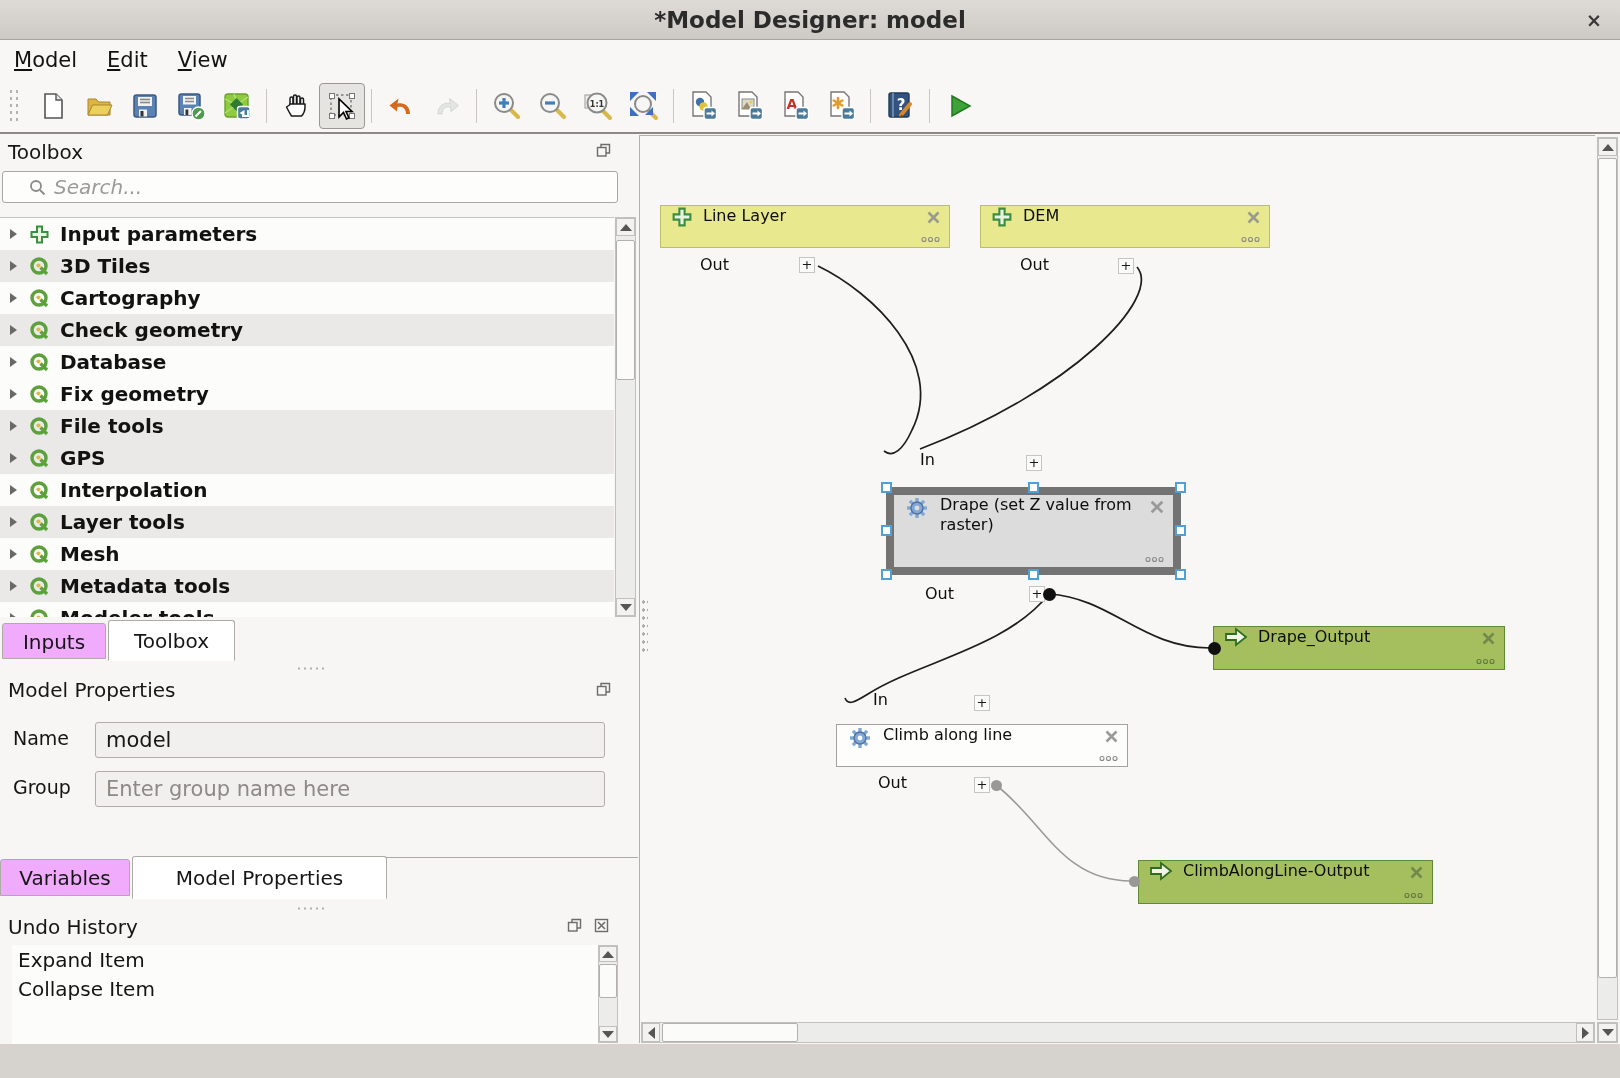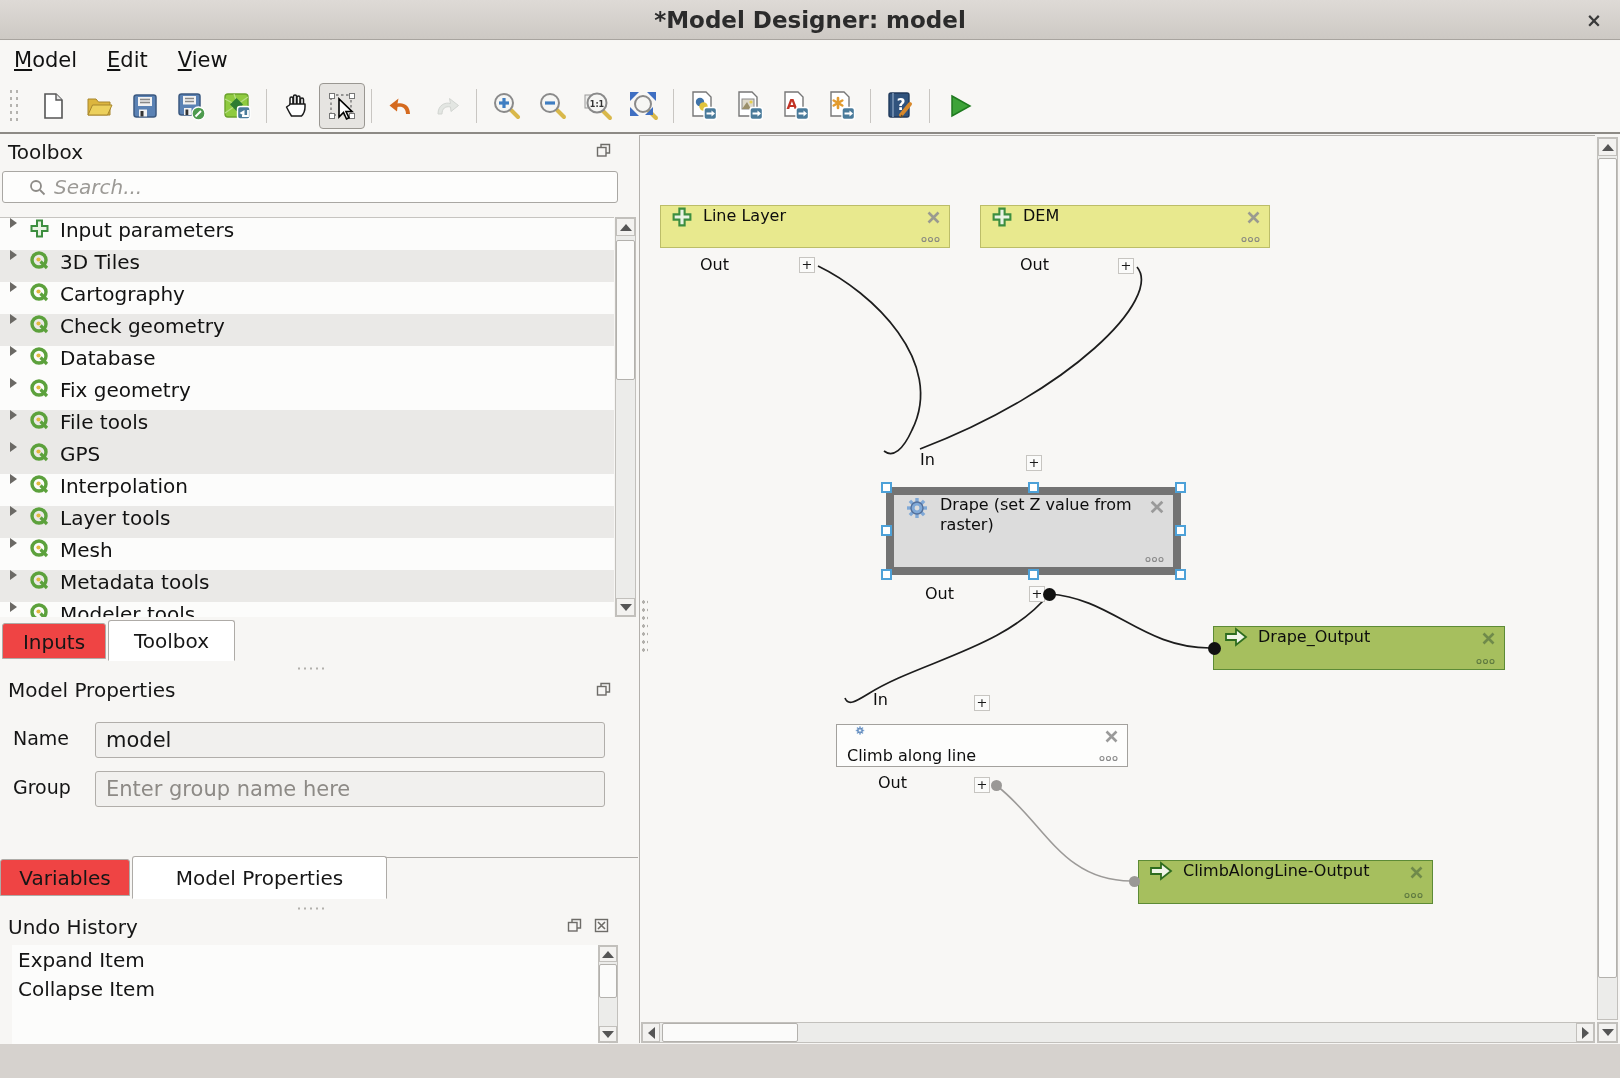--- a/index.html
+++ b/index.html
@@ -36,39 +36,39 @@
   .hicon { position:absolute; width:15px; height:15px; }
 
   .searchbox { position:absolute; left:2px; top:37px; width:616px; height:32px; background:#fdfdfc;
     border:1px solid #a9a7a3; border-radius:3px; display:flex; align-items:center; padding-left:26px; gap:8px; }
   .searchbox input { border:none; outline:none; background:transparent; font-size:20px; width:540px;
     font-family:"DejaVu Sans","Liberation Sans",sans-serif; color:#222; }
   .searchbox input::placeholder { font-style:italic; color:#9c9a96; }
 
   .tree { position:absolute; left:0; top:83px; width:614px; height:400px; background:#fcfcfb;
     border-top:1px solid #c6c4c0; overflow:hidden; }
-  .trow { height:32px; display:flex; align-items:flex-start; gap:10px; padding-left:10px; }
+  .trow { height:32px; display:flex; align-items:center; gap:10px; padding-left:10px;font-weight:bold; }
   .trow.alt { background:#eae9e7; }
   .caret { width:0; height:0; border-left:7px solid #6b6965; border-top:5px solid transparent; border-bottom:5px solid transparent; margin-right:2px; }
   .tlabel { font-size:20px; color:#121212; }
 
   
   .sb { position:absolute; background:#ececea; border:1px solid #c2c0bc; }
   .sb .arrow { position:absolute; left:0; width:100%; height:18px; background:#f3f2f0; border:1px solid #c2c0bc; display:flex; align-items:center; justify-content:center; }
   .sb .thumb { position:absolute; left:0; width:100%; background:#fbfbfa; border:1px solid #b3b1ad; border-radius:2px; }
   .tri-up { width:0; height:0; border-left:6px solid transparent; border-right:6px solid transparent; border-bottom:7px solid #555; }
   .tri-down { width:0; height:0; border-left:6px solid transparent; border-right:6px solid transparent; border-top:7px solid #555; }
   .tri-left { width:0; height:0; border-top:6px solid transparent; border-bottom:6px solid transparent; border-right:7px solid #555; }
   .tri-right { width:0; height:0; border-top:6px solid transparent; border-bottom:6px solid transparent; border-left:7px solid #555; }
   .sbh .arrow { top:0; height:100%; width:18px; }
   .sbh .thumb { top:0; height:100%; width:auto; }
 
   
   .tab { position:absolute; font-size:20px; color:#161616; text-align:center;
-    border:1px solid #aeaba7; background:#ef4444; border-radius:3px 3px 0 0; }
+    border:1px solid #aeaba7; background:#f0abfc; border-radius:3px 3px 0 0; }
   .tab.activetab { background:#ffffff; border-bottom:1px solid #ffffff; z-index:2; }
 
   .hgrip { position:absolute; width:30px; height:6px;
     background-image:radial-gradient(#b2b0ac 1.2px, transparent 1.4px); background-size:6px 5px; }
 
   .fieldlabel { position:absolute; font-size:19px; color:#141414; }
   .fieldinput { position:absolute; height:36px; background:#f1f0ee; border:1px solid #b1aeaa; border-radius:3px;
     font-size:21px; color:#161616; padding:0 10px; font-family:"DejaVu Sans","Liberation Sans",sans-serif; outline:none; width:510px; }
   .fieldinput::placeholder { color:#8d8a86; font-style:normal; }
 
@@ -83,21 +83,21 @@
     background-image:radial-gradient(#b2b0ac 1.2px, transparent 1.4px); background-size:5px 8px; z-index:5;}
 
   .edgesvg { position:absolute; left:0; top:0; width:1620px; height:1078px; pointer-events:none; }
 
   .node { position:absolute; display:flex; align-items:flex-start; padding:0 10px; gap:10px; }
   .node .nlabel { font-size:16px; color:#0d0d0d; line-height:1.25; }
   .node .nx { position:absolute; right:8px; top:4px; }
   .node .ndots { position:absolute; right:9px; bottom:4px; }
   .node.param { background:#e8e98e; border:1px solid #bcbd68; }
   .node.algsel { background:#dcdcdc; border:8px solid #737373; }
-  .node.alg { background:#fdfdfc; border:1px solid #a3a19d;flex-direction:column; }
+  .node.alg { background:#fdfdfc; border:1px solid #a3a19d; }
   .node.output { background:#a6bf5e; border:1px solid #5d8b36; }
 
   .handle { position:absolute; width:11px; height:11px; background:#ffffff; border:2px solid #4da1d8; z-index:4; }
 
   .anchorlabel { position:absolute; font-size:16px; color:#0d0d0d; }
   .plusbtn { position:absolute; width:16px; height:16px; background:#fbfbfa; border:1px solid #c7c5c1;
     font-size:13px; line-height:14px; text-align:center; color:#1a1a1a; z-index:3; }
   .sock { position:absolute; border-radius:50%; z-index:3; }
   .sock.black { width:13px; height:13px; background:#111; }
   .sock.gray { width:11px; height:11px; background:#9a9896; }

